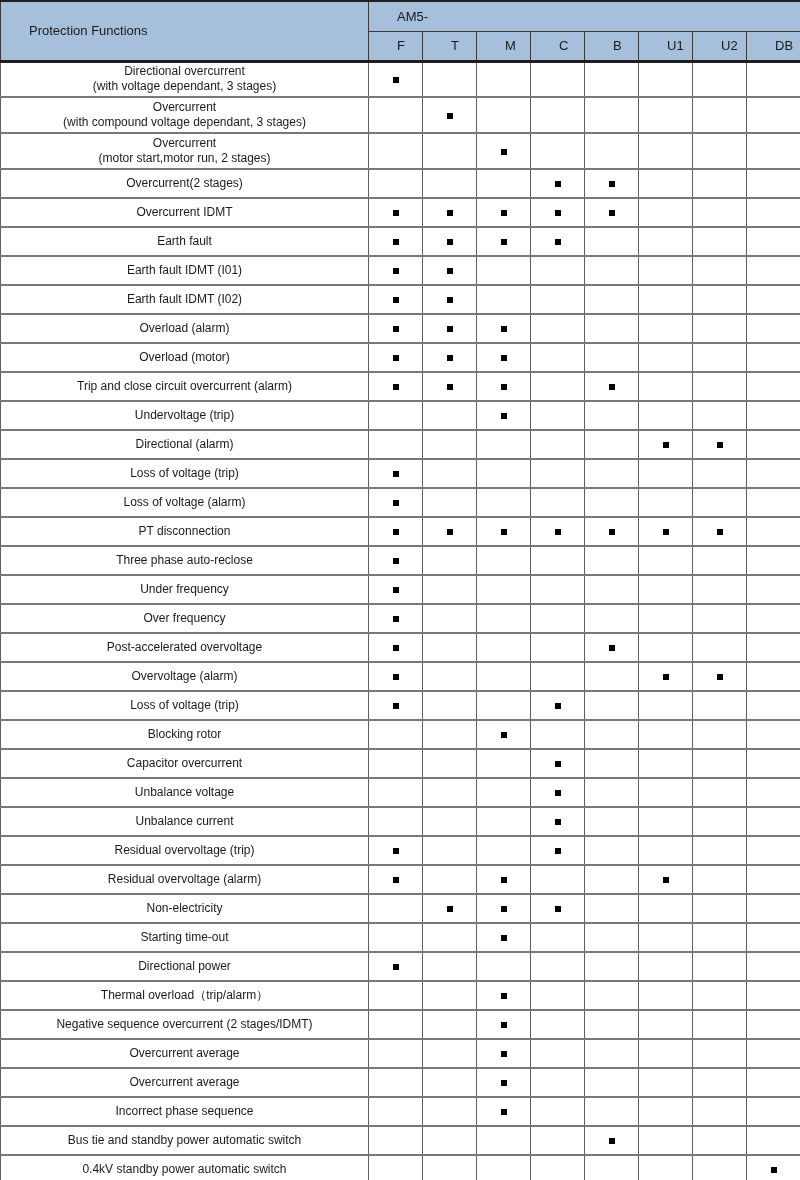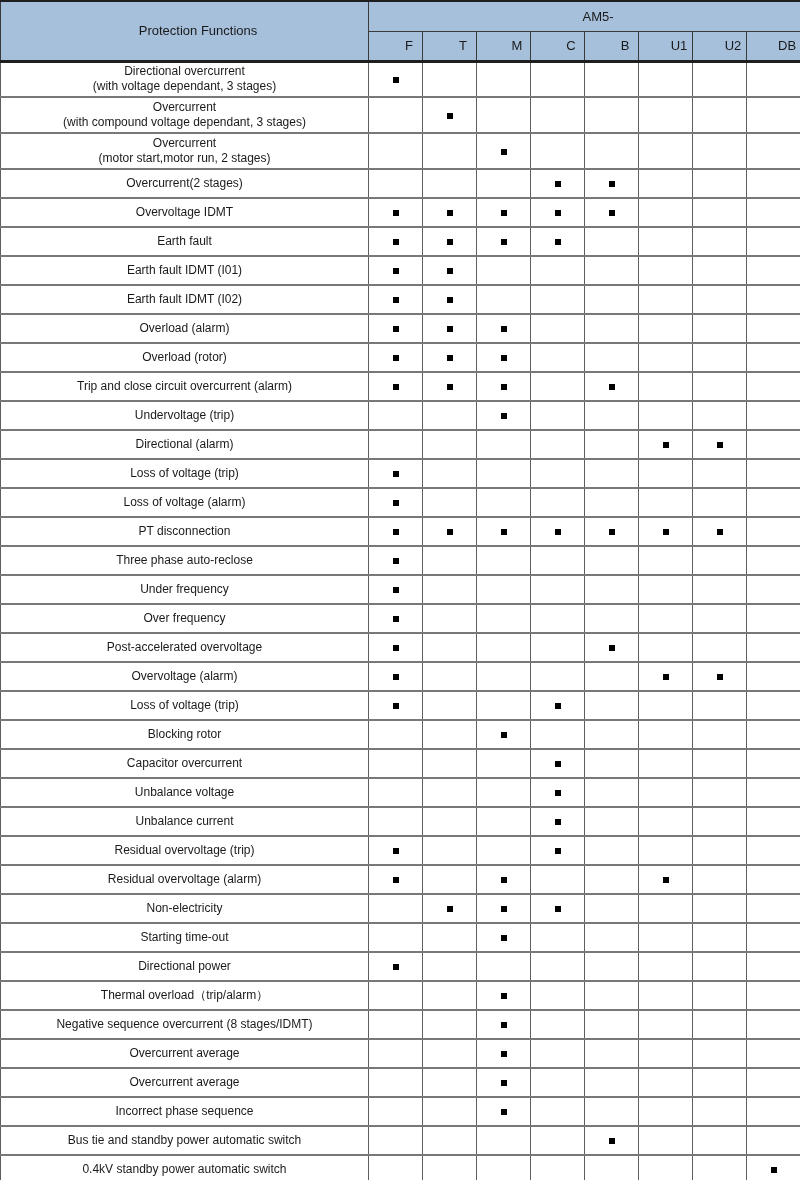--- a/index.html
+++ b/index.html
@@ -16,21 +16,21 @@
     table-layout: fixed;
   }
   col.label-col { width: 368px; }
   col.mark-col  { width: 54px; }
 
   
   thead th {
     background: #a6c0dc;
     font-weight: normal;
     font-size: 13px;
-    text-align: center;
+    text-align: left;
     vertical-align: middle;
     border: 1px solid #3a3a3a;
     padding-left: 28px;
   }
   thead tr { height: 30px; }
   table { border-top: 2px solid #1f1f1f; }
   thead { border-bottom: 3px solid #1f1f1f; }
 
   
   tbody tr { height: 29px; }
@@ -132,21 +132,21 @@
         <td class="mark"></td>
         <td class="mark"></td>
         <td class="mark"></td>
         <td class="mark"><span class="sq" style="background: rgb(0, 0, 0);"></span></td>
         <td class="mark"><span class="sq" style="background: rgb(0, 0, 0);"></span></td>
         <td class="mark"></td>
         <td class="mark"></td>
         <td class="mark"></td>
       </tr>
       <tr>
-        <td class="label">Overvoltage IDMT</td>
+        <td class="label">Overcurrent IDMT</td>
         <td class="mark"><span class="sq" style="background: rgb(0, 0, 0);"></span></td>
         <td class="mark"><span class="sq" style="background: rgb(0, 0, 0);"></span></td>
         <td class="mark"><span class="sq" style="background: rgb(0, 0, 0);"></span></td>
         <td class="mark"><span class="sq" style="background: rgb(0, 0, 0);"></span></td>
         <td class="mark"><span class="sq" style="background: rgb(0, 0, 0);"></span></td>
         <td class="mark"></td>
         <td class="mark"></td>
         <td class="mark"></td>
       </tr>
       <tr>
@@ -187,21 +187,21 @@
         <td class="mark"><span class="sq" style="background: rgb(0, 0, 0);"></span></td>
         <td class="mark"><span class="sq" style="background: rgb(0, 0, 0);"></span></td>
         <td class="mark"><span class="sq" style="background: rgb(0, 0, 0);"></span></td>
         <td class="mark"></td>
         <td class="mark"></td>
         <td class="mark"></td>
         <td class="mark"></td>
         <td class="mark"></td>
       </tr>
       <tr>
-        <td class="label">Overload (rotor)</td>
+        <td class="label">Overload (motor)</td>
         <td class="mark"><span class="sq" style="background: rgb(0, 0, 0);"></span></td>
         <td class="mark"><span class="sq" style="background: rgb(0, 0, 0);"></span></td>
         <td class="mark"><span class="sq" style="background: rgb(0, 0, 0);"></span></td>
         <td class="mark"></td>
         <td class="mark"></td>
         <td class="mark"></td>
         <td class="mark"></td>
         <td class="mark"></td>
       </tr>
       <tr>
@@ -440,21 +440,21 @@
         <td class="mark"></td>
         <td class="mark"></td>
         <td class="mark"><span class="sq" style="background: rgb(0, 0, 0);"></span></td>
         <td class="mark"></td>
         <td class="mark"></td>
         <td class="mark"></td>
         <td class="mark"></td>
         <td class="mark"></td>
       </tr>
       <tr>
-        <td class="label">Negative sequence overcurrent (8 stages/IDMT)</td>
+        <td class="label">Negative sequence overcurrent (2 stages/IDMT)</td>
         <td class="mark"></td>
         <td class="mark"></td>
         <td class="mark"><span class="sq" style="background: rgb(0, 0, 0);"></span></td>
         <td class="mark"></td>
         <td class="mark"></td>
         <td class="mark"></td>
         <td class="mark"></td>
         <td class="mark"></td>
       </tr>
       <tr>

